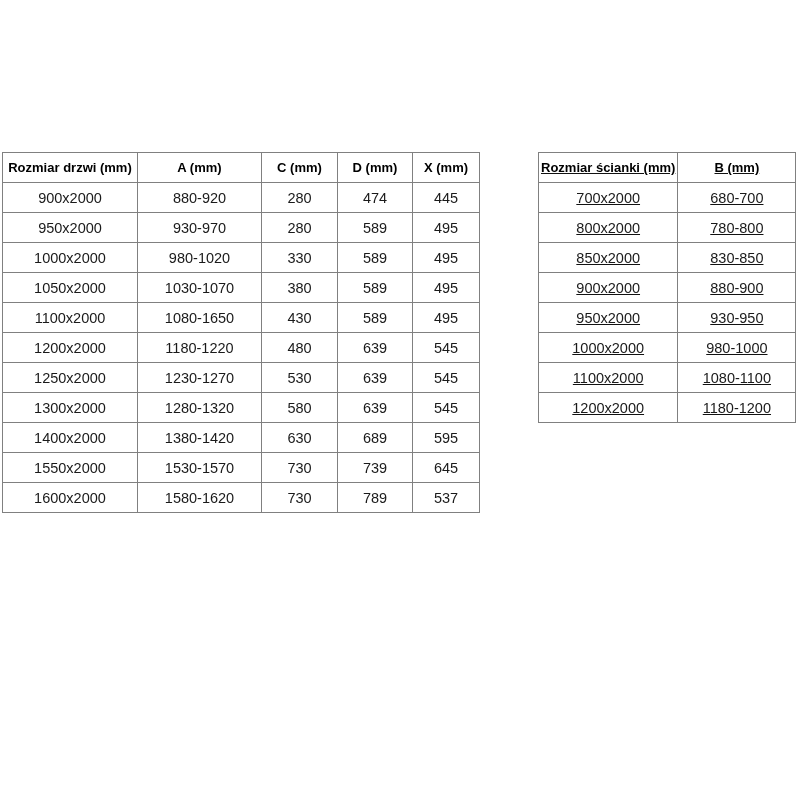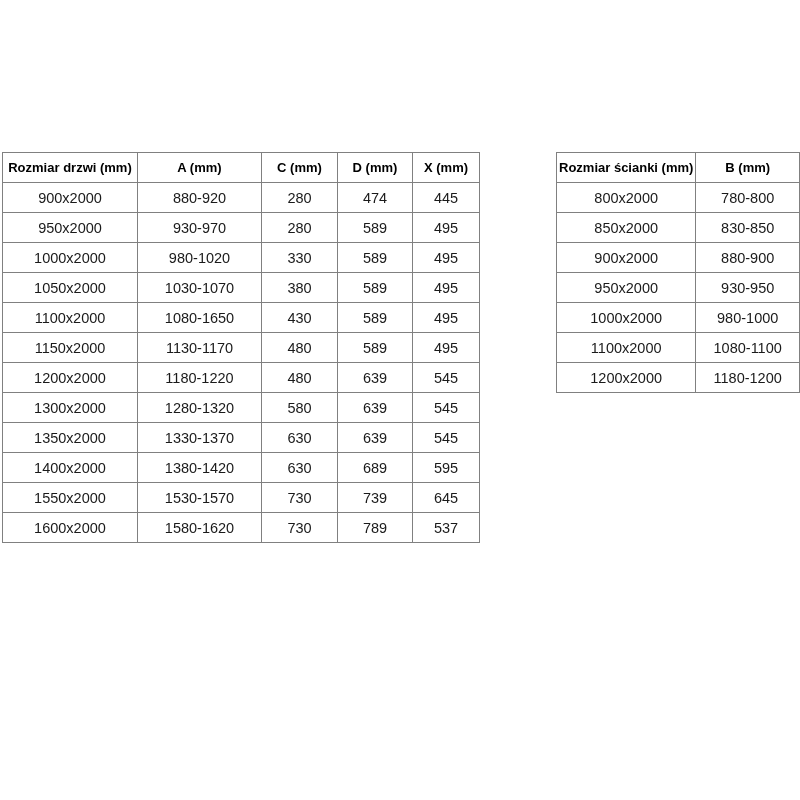--- a/index.html
+++ b/index.html
@@ -35,21 +35,21 @@
     font-size: 13px;
     font-weight: bold;
     color: #000000;
   }
   table.spec-table td {
     font-size: 14.5px;
     font-weight: normal;
     color: #1a1a1a;
   }
   #doors-table { left: 2px; top: 152px; }
-  #walls-table { left: 556px; top: 152px; }
+  #walls-table { left: 538px; top: 152px; text-decoration: underline; }
 </style>
 </head>
 <body>
 
 <div class="canvas">
   <table id="doors-table" class="spec-table">
       <colgroup>
         <col style="width: 135px;">
         <col style="width: 124px;">
         <col style="width: 76px;">
@@ -95,44 +95,37 @@
           <td>495</td>
         </tr>
         <tr>
           <td>1100x2000</td>
           <td>1080-1650</td>
           <td>430</td>
           <td>589</td>
           <td>495</td>
         </tr>
         <tr>
-          <td>1150x2000</td>
-          <td>1130-1170</td>
-          <td>480</td>
-          <td>589</td>
-          <td>495</td>
-        </tr>
-        <tr>
           <td>1200x2000</td>
           <td>1180-1220</td>
           <td>480</td>
           <td>639</td>
           <td>545</td>
         </tr>
         <tr>
-          <td>1300x2000</td>
-          <td>1280-1320</td>
-          <td>580</td>
+          <td>1250x2000</td>
+          <td>1230-1270</td>
+          <td>530</td>
           <td>639</td>
           <td>545</td>
         </tr>
         <tr>
-          <td>1350x2000</td>
-          <td>1330-1370</td>
-          <td>630</td>
+          <td>1300x2000</td>
+          <td>1280-1320</td>
+          <td>580</td>
           <td>639</td>
           <td>545</td>
         </tr>
         <tr>
           <td>1400x2000</td>
           <td>1380-1420</td>
           <td>630</td>
           <td>689</td>
           <td>595</td>
         </tr>
@@ -158,20 +151,24 @@
         <col style="width: 118px;">
       </colgroup>
       <thead>
         <tr>
           <th>Rozmiar ścianki (mm)</th>
           <th>B (mm)</th>
         </tr>
       </thead>
       <tbody>
         <tr>
+          <td>700x2000</td>
+          <td>680-700</td>
+        </tr>
+        <tr>
           <td>800x2000</td>
           <td>780-800</td>
         </tr>
         <tr>
           <td>850x2000</td>
           <td>830-850</td>
         </tr>
         <tr>
           <td>900x2000</td>
           <td>880-900</td>

